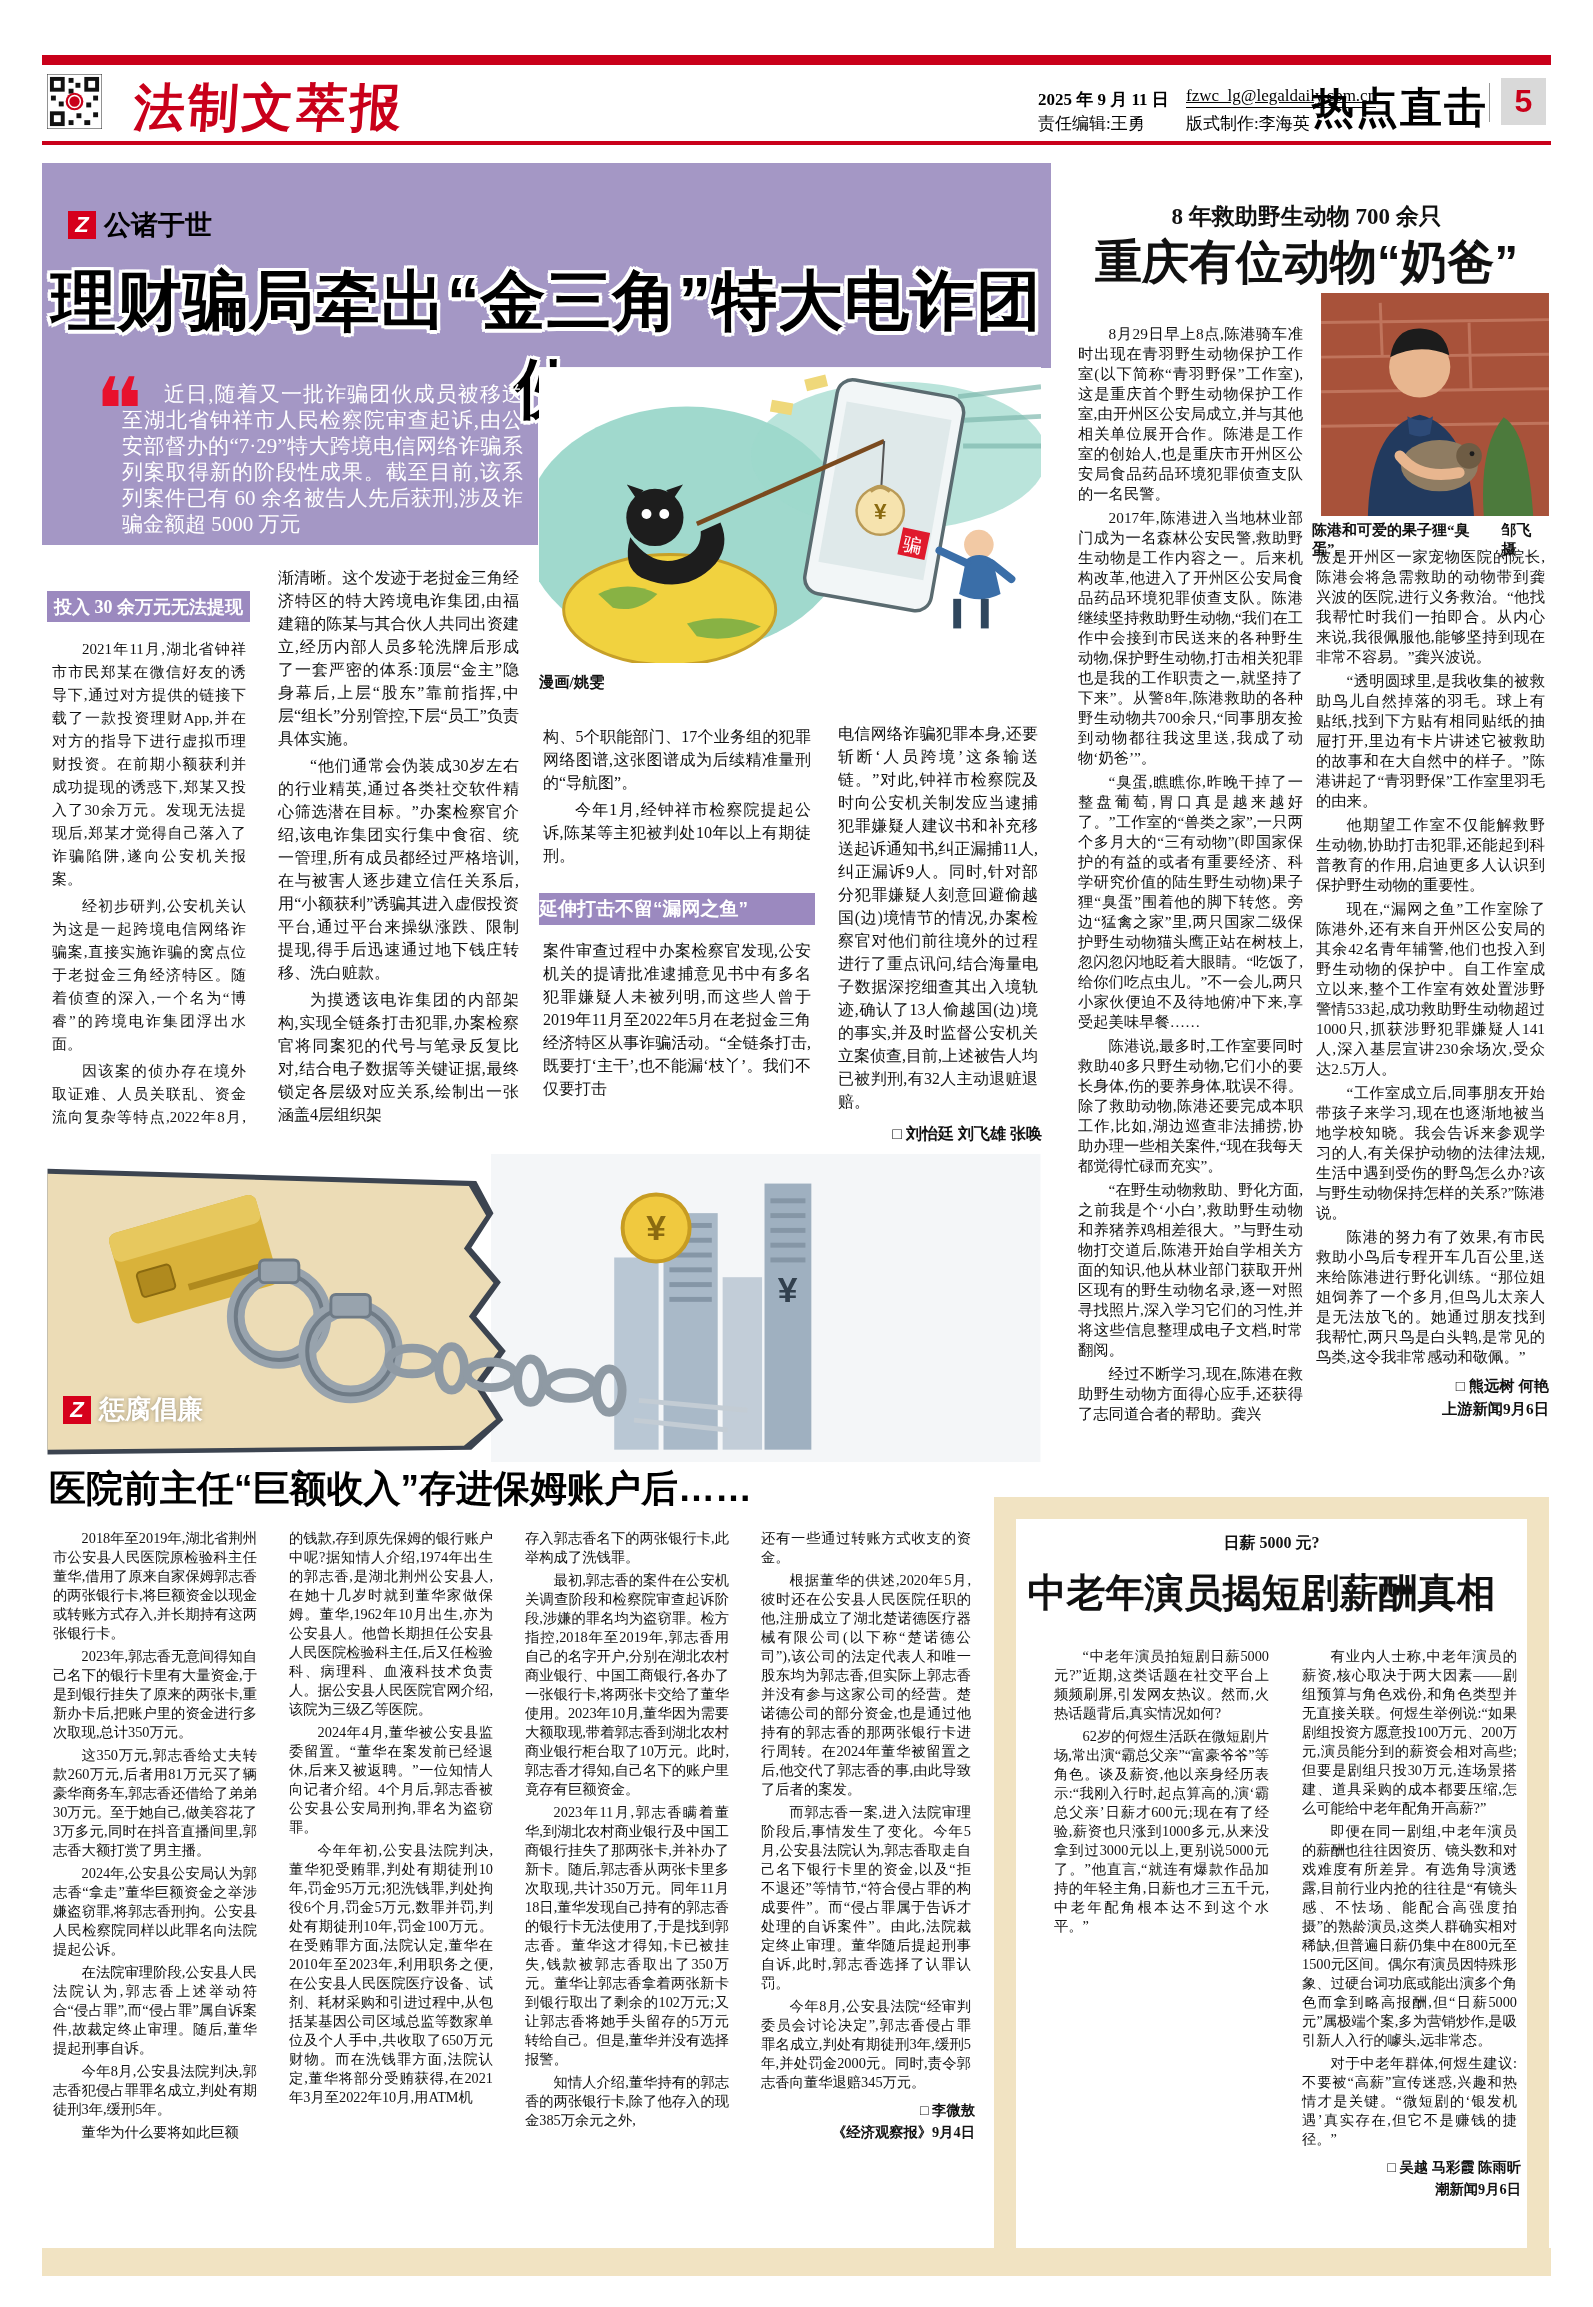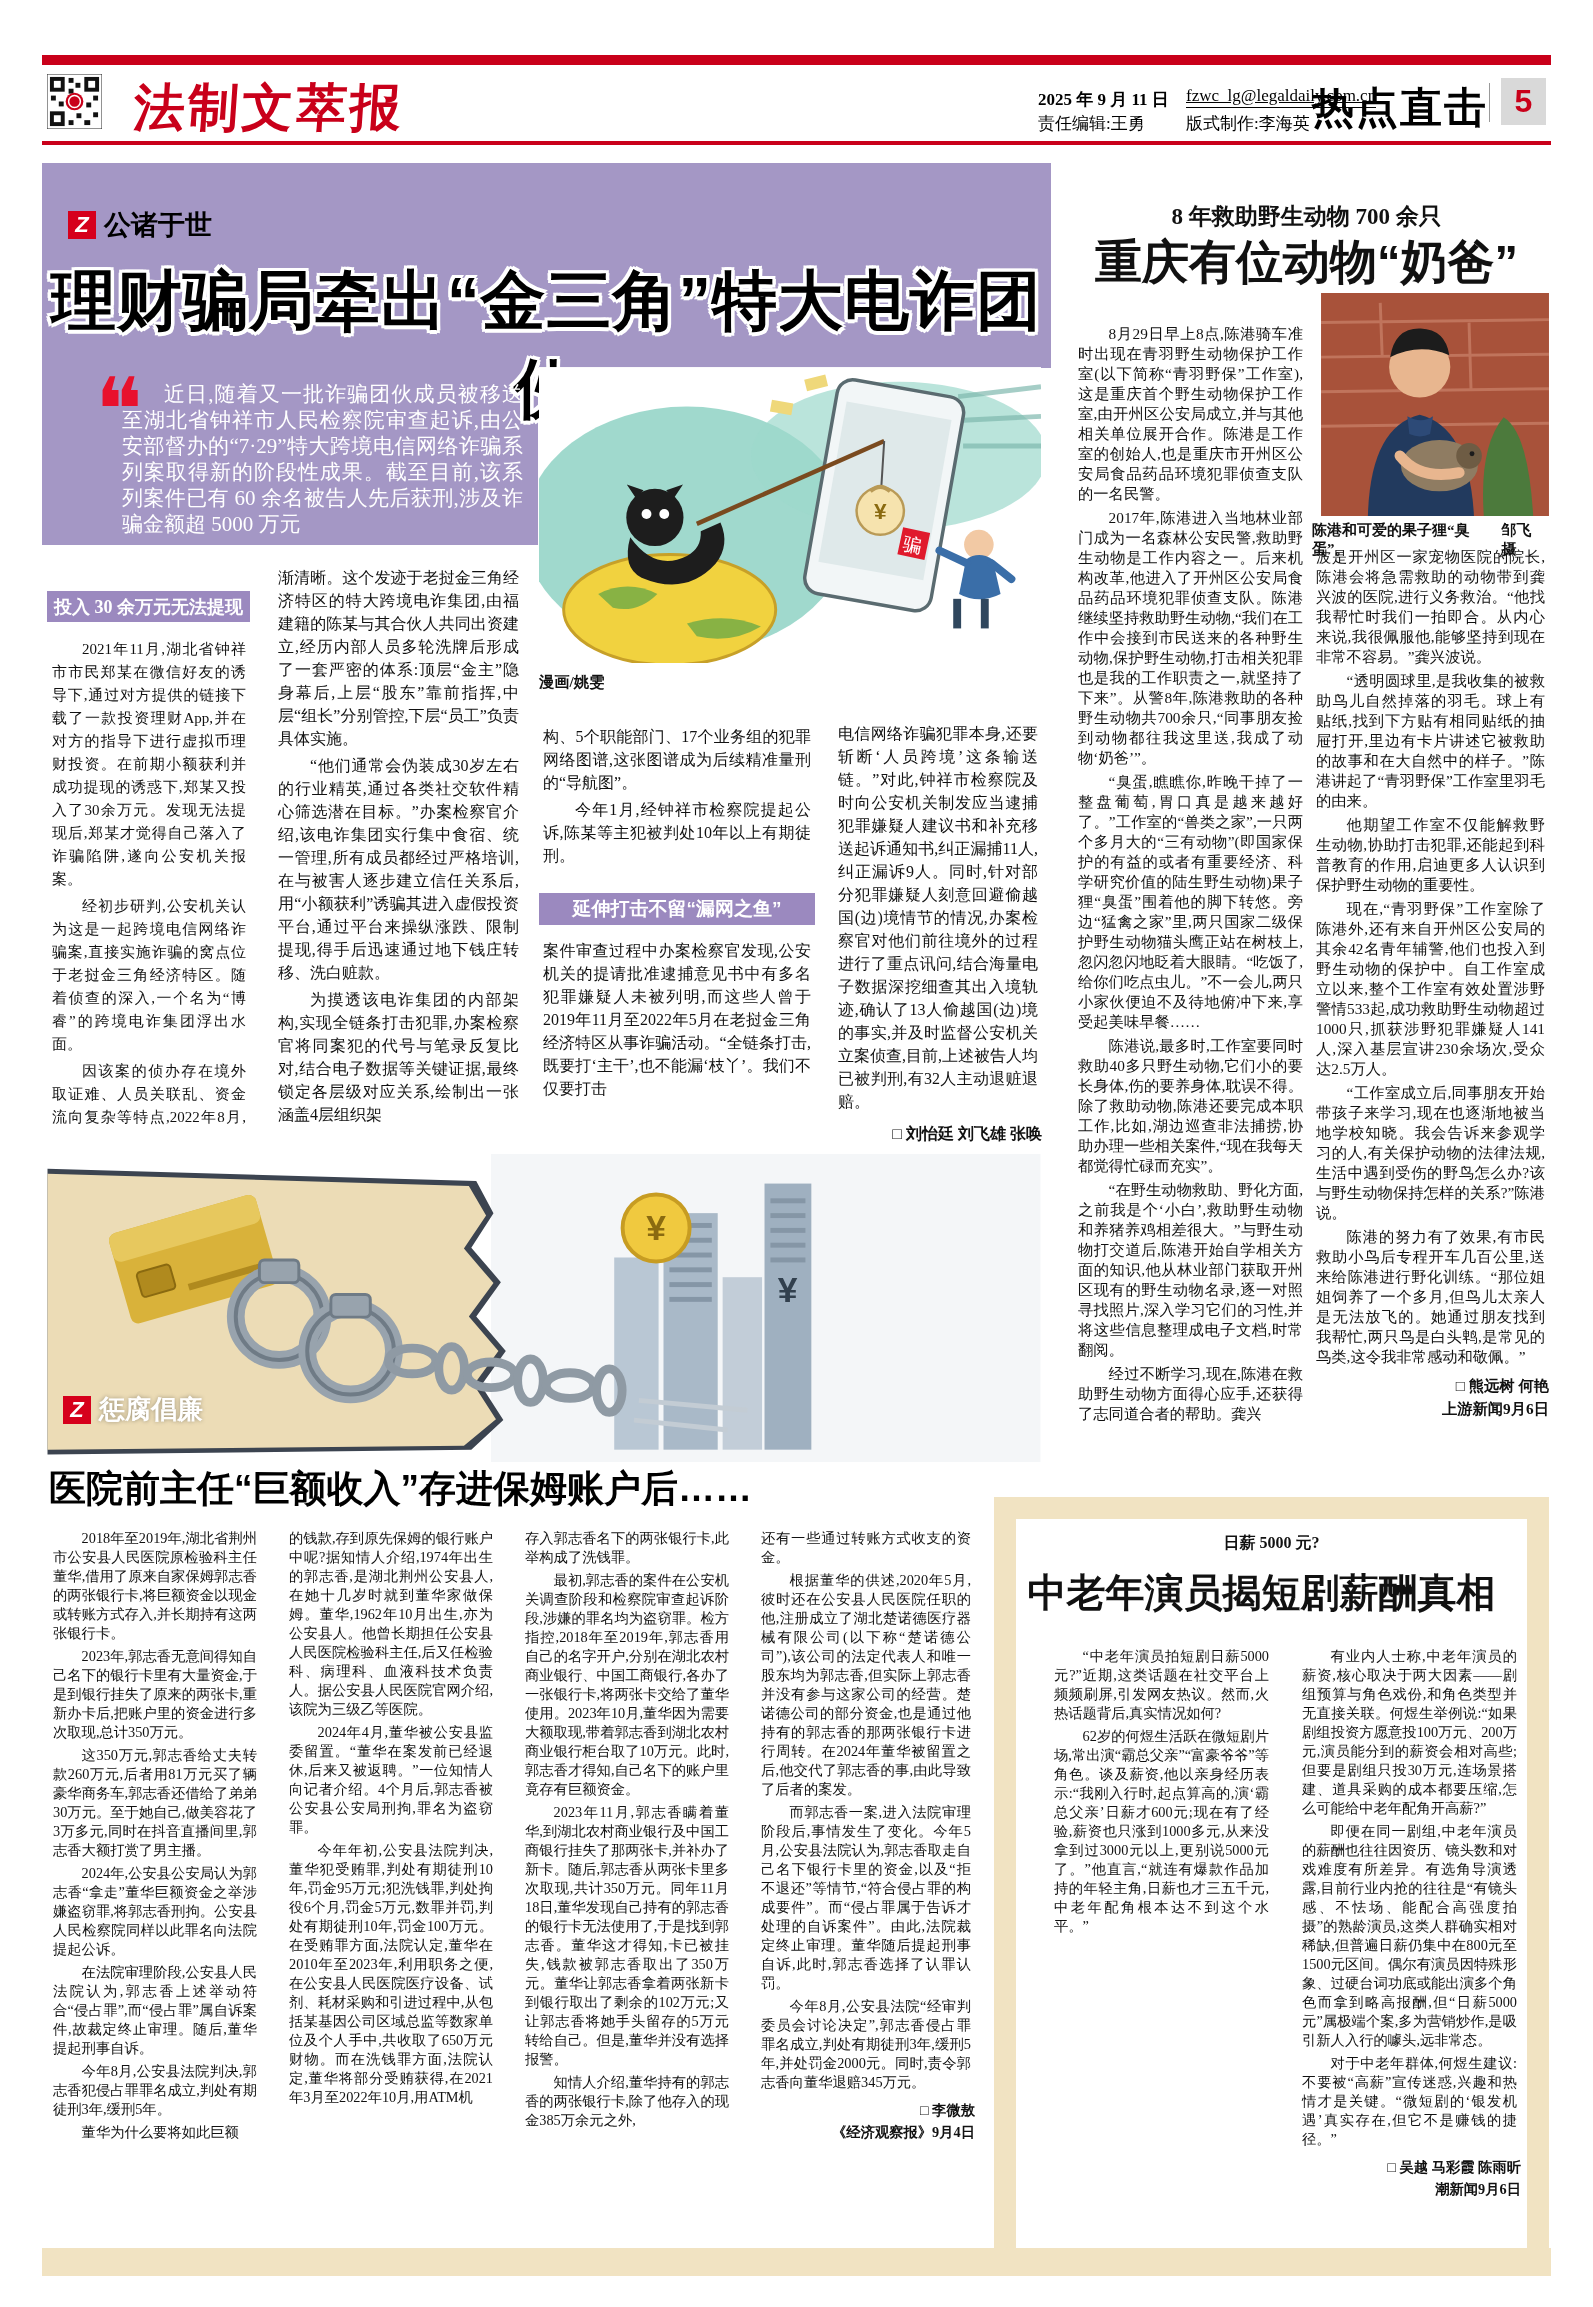--- a/index.html
+++ b/index.html
@@ -42,21 +42,21 @@
                display:flex;align-items:center;justify-content:center;font-size:18px;font-weight:bold;}
   .sidebar-body{left:48px;top:634px;width:202px;height:493px;font-size:15px;line-height:23px;
                 text-align:justify;overflow:hidden;}
   .col{position:absolute;text-align:justify;overflow:hidden;}
   .para{margin:4px;text-indent:2em;}
   [data-first-flush] .para:first-child{text-indent:0;}
   .colA{left:274px;top:562px;width:249px;height:580px;font-size:16px;line-height:23px;}
   .colB{left:539px;top:721px;width:276px;height:419px;font-size:16px;line-height:23px;}
   .colC{left:834px;top:718px;width:208px;height:424px;font-size:16px;line-height:23px;}
   .subhead{display:block;margin:26px 0 14px 0;background:#9b89bf;color:#fff;height:32px;
-           line-height:32px;text-align:center;font-size:19px;font-weight:bold;}
+           line-height:32px;text-align:left;font-size:19px;font-weight:bold;}
   .byline{text-align:right;font-weight:bold;text-indent:0;margin:9px 0 0 0;}
   .source{text-align:right;font-weight:bold;text-indent:0;margin:3px 0 0 0;}
   
   .img2{left:47px;top:1154px;width:994px;height:308px;}
   .kicker3{left:63px;top:1392px;display:flex;align-items:center;gap:8px;}
   .kicker3 .ktext{font-size:26px;font-weight:bold;color:#fff;text-shadow:0 0 4px rgba(0,0,0,.35);}
   
   .headline3{left:49px;top:1464px;width:991px;font-size:37px;font-weight:900;color:#000;}
   .a3col{font-size:14.3px;line-height:19px;}
   .a3c1{left:49px;top:1525px;width:212px;height:718px;}
@@ -318,21 +318,21 @@
       <p class="para">“臭蛋,瞧瞧你,昨晚干掉了一整盘葡萄,胃口真是越来越好了。”工作室的“兽类之家”,一只两个多月大的“三有动物”(即国家保护的有益的或者有重要经济、科学研究价值的陆生野生动物)果子狸“臭蛋”围着他的脚下转悠。旁边“猛禽之家”里,两只国家二级保护野生动物猫头鹰正站在树枝上,忽闪忽闪地眨着大眼睛。“吃饭了,给你们吃点虫儿。”不一会儿,两只小家伙便迫不及待地俯冲下来,享受起美味早餐……</p>
       <p class="para">陈港说,最多时,工作室要同时救助40多只野生动物,它们小的要长身体,伤的要养身体,耽误不得。除了救助动物,陈港还要完成本职工作,比如,湖边巡查非法捕捞,协助办理一些相关案件,“现在我每天都觉得忙碌而充实”。</p>
       <p class="para">“在野生动物救助、野化方面,之前我是个‘小白’,救助野生动物和养猪养鸡相差很大。”与野生动物打交道后,陈港开始自学相关方面的知识,他从林业部门获取开州区现有的野生动物名录,逐一对照寻找照片,深入学习它们的习性,并将这些信息整理成电子文档,时常翻阅。</p>
       <p class="para">经过不断学习,现在,陈港在救助野生动物方面得心应手,还获得了志同道合者的帮助。龚兴</p>
     </div>
   <div class="abs col a2colR" data-first-flush="">
     <div data-first-flush="" style="text-align:justify">
         <p class="para">波是开州区一家宠物医院的院长,陈港会将急需救助的动物带到龚兴波的医院,进行义务救治。“他找我帮忙时我们一拍即合。从内心来说,我很佩服他,能够坚持到现在非常不容易。”龚兴波说。</p>
         <p class="para">“透明圆球里,是我收集的被救助鸟儿自然掉落的羽毛。球上有贴纸,找到下方贴有相同贴纸的抽屉打开,里边有卡片讲述它被救助的故事和在大自然中的样子。”陈港讲起了“青羽野保”工作室里羽毛的由来。</p>
         <p class="para">他期望工作室不仅能解救野生动物,协助打击犯罪,还能起到科普教育的作用,启迪更多人认识到保护野生动物的重要性。</p>
-        <p class="para">现在,“青羽野保”工作室除了陈港外,还有来自开州区公安局的其余42名青年辅警,他们也投入到野生动物的保护中。自工作室成立以来,整个工作室有效处置涉野警情533起,成功救助野生动物超过1000只,抓获涉野犯罪嫌疑人141人,深入基层宣讲230余场次,受众达2.5万人。</p>
+        <p class="para">现在,“漏网之鱼”工作室除了陈港外,还有来自开州区公安局的其余42名青年辅警,他们也投入到野生动物的保护中。自工作室成立以来,整个工作室有效处置涉野警情533起,成功救助野生动物超过1000只,抓获涉野犯罪嫌疑人141人,深入基层宣讲230余场次,受众达2.5万人。</p>
         <p class="para">“工作室成立后,同事朋友开始带孩子来学习,现在也逐渐地被当地学校知晓。我会告诉来参观学习的人,有关保护动物的法律法规,生活中遇到受伤的野鸟怎么办?该与野生动物保持怎样的关系?”陈港说。</p>
         <p class="para">陈港的努力有了效果,有市民救助小鸟后专程开车几百公里,送来给陈港进行野化训练。“那位姐姐饲养了一个多月,但鸟儿太亲人是无法放飞的。她通过朋友找到我帮忙,两只鸟是白头鹎,是常见的鸟类,这令我非常感动和敬佩。”</p>
       </div>
     <p class="byline">□ 熊远树 何艳</p>
     <p class="source">上游新闻9月6日</p>
   </div>
 
   <div class="abs creambox"></div>
   <div class="abs creaminner"></div>
   <div class="abs kicker4">日薪 5000 元?</div>

